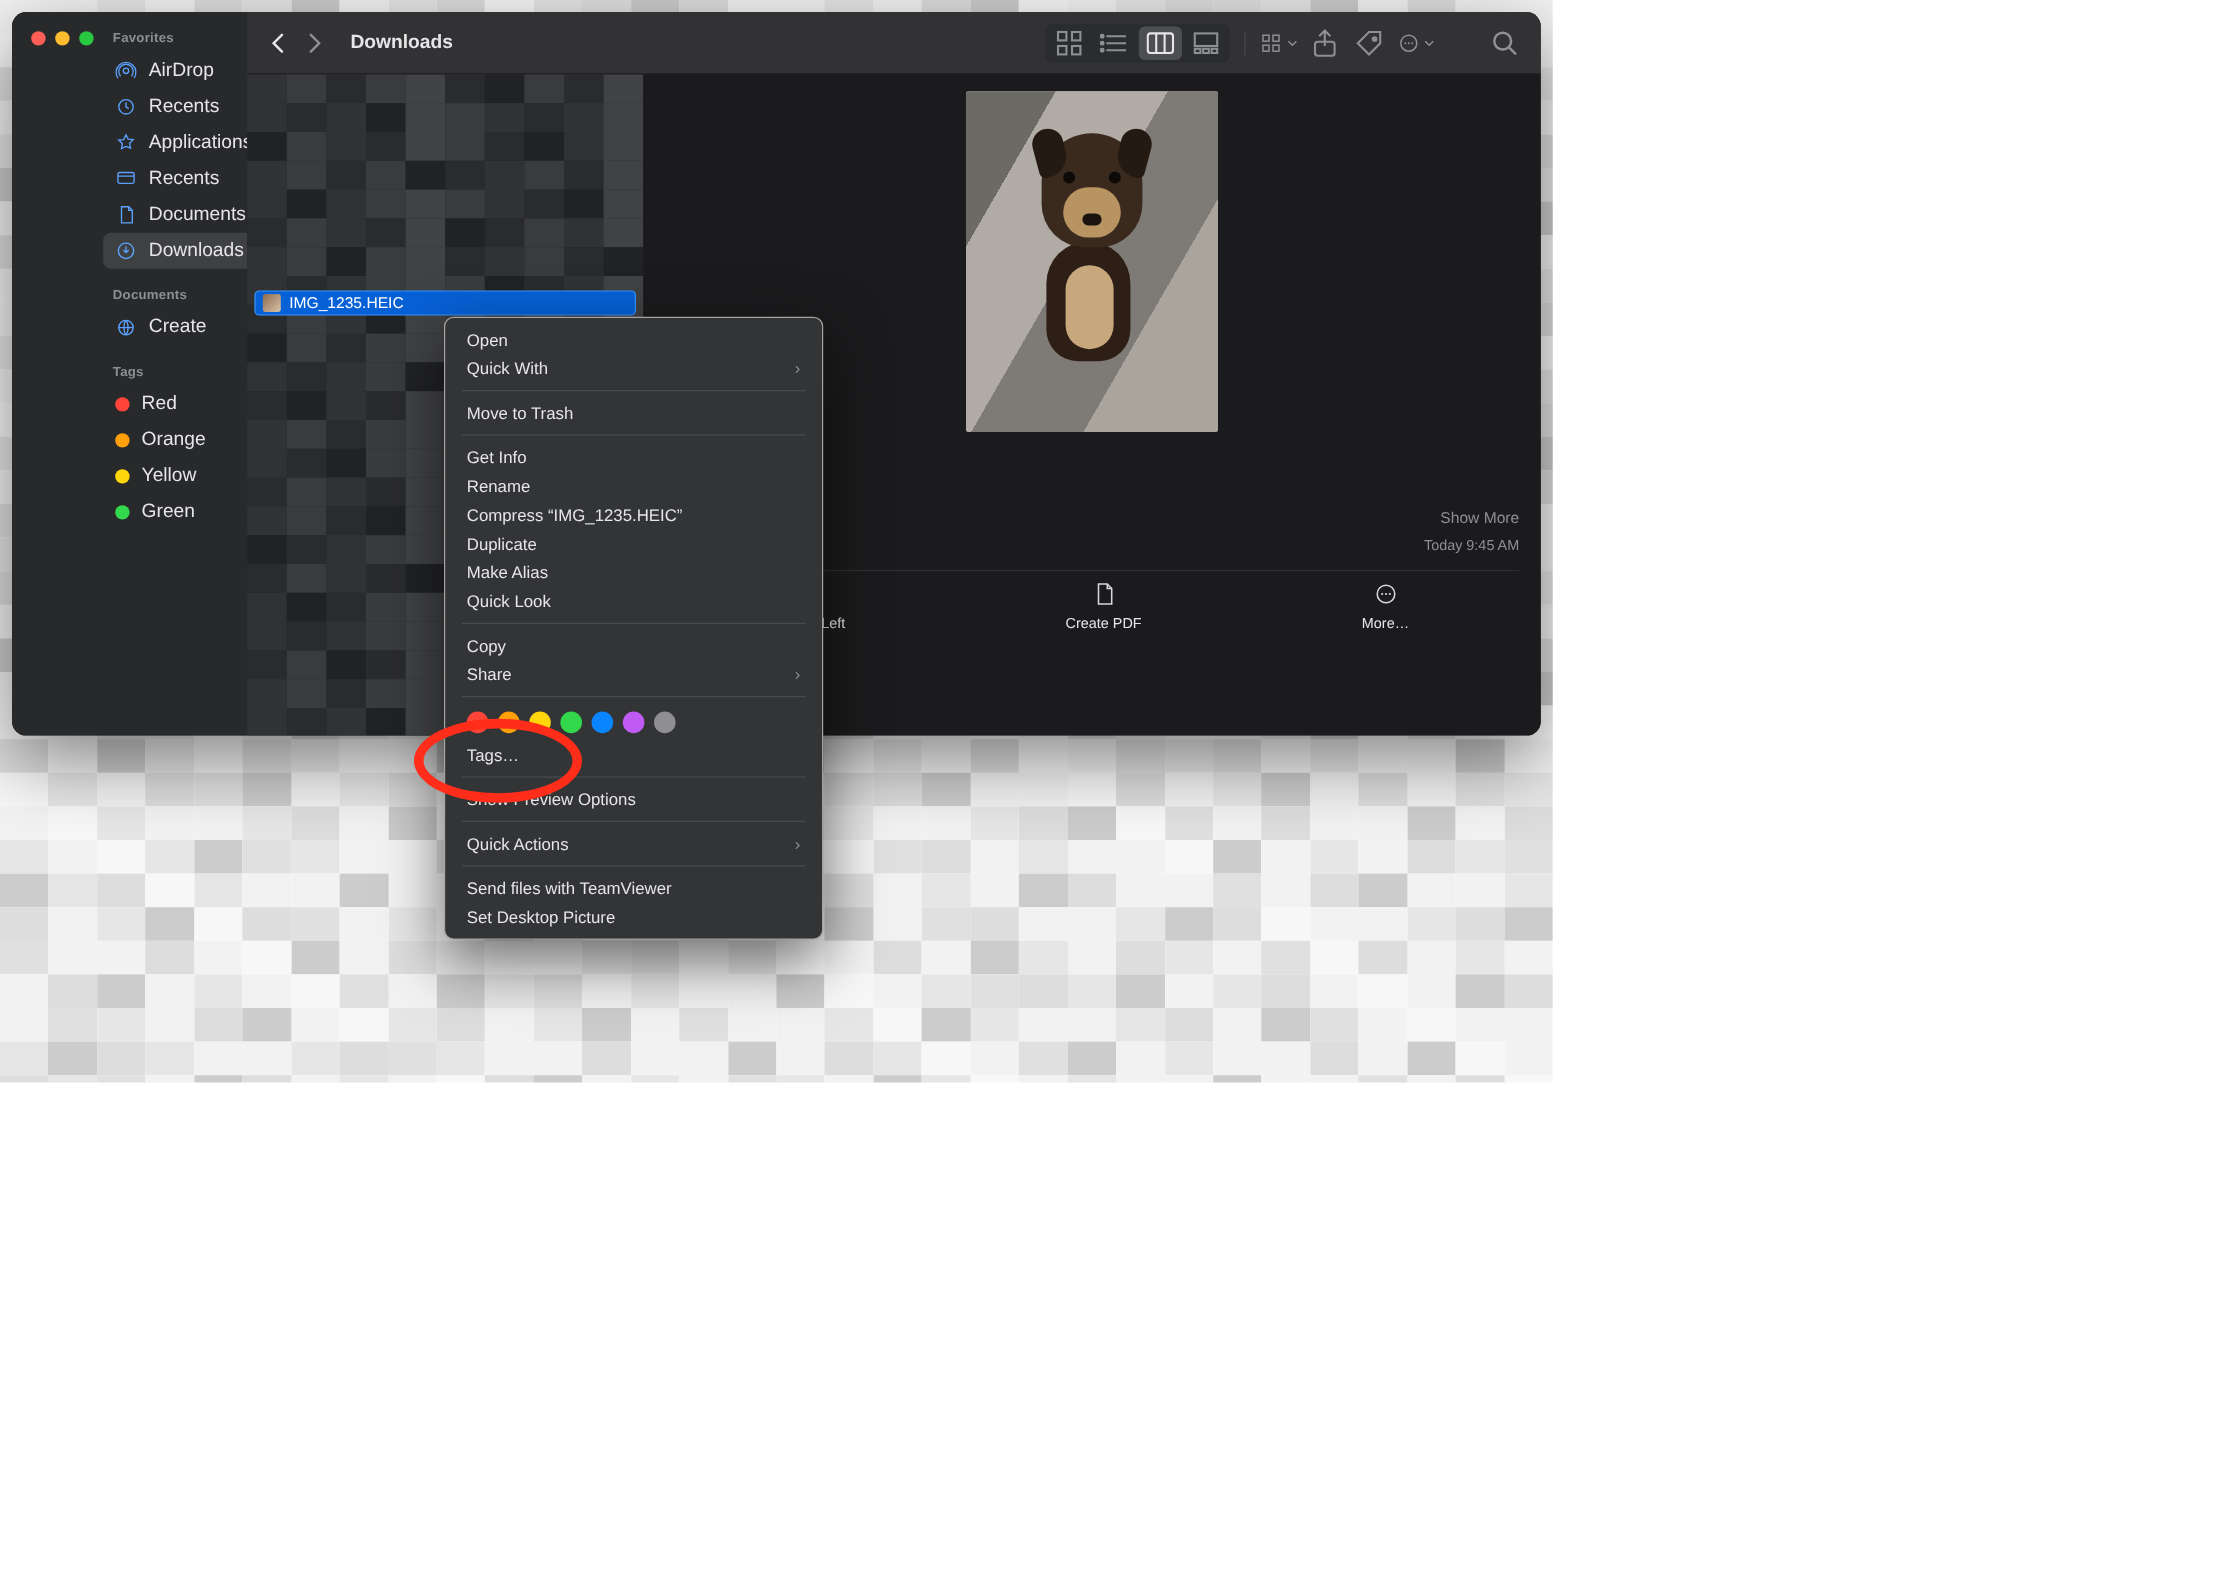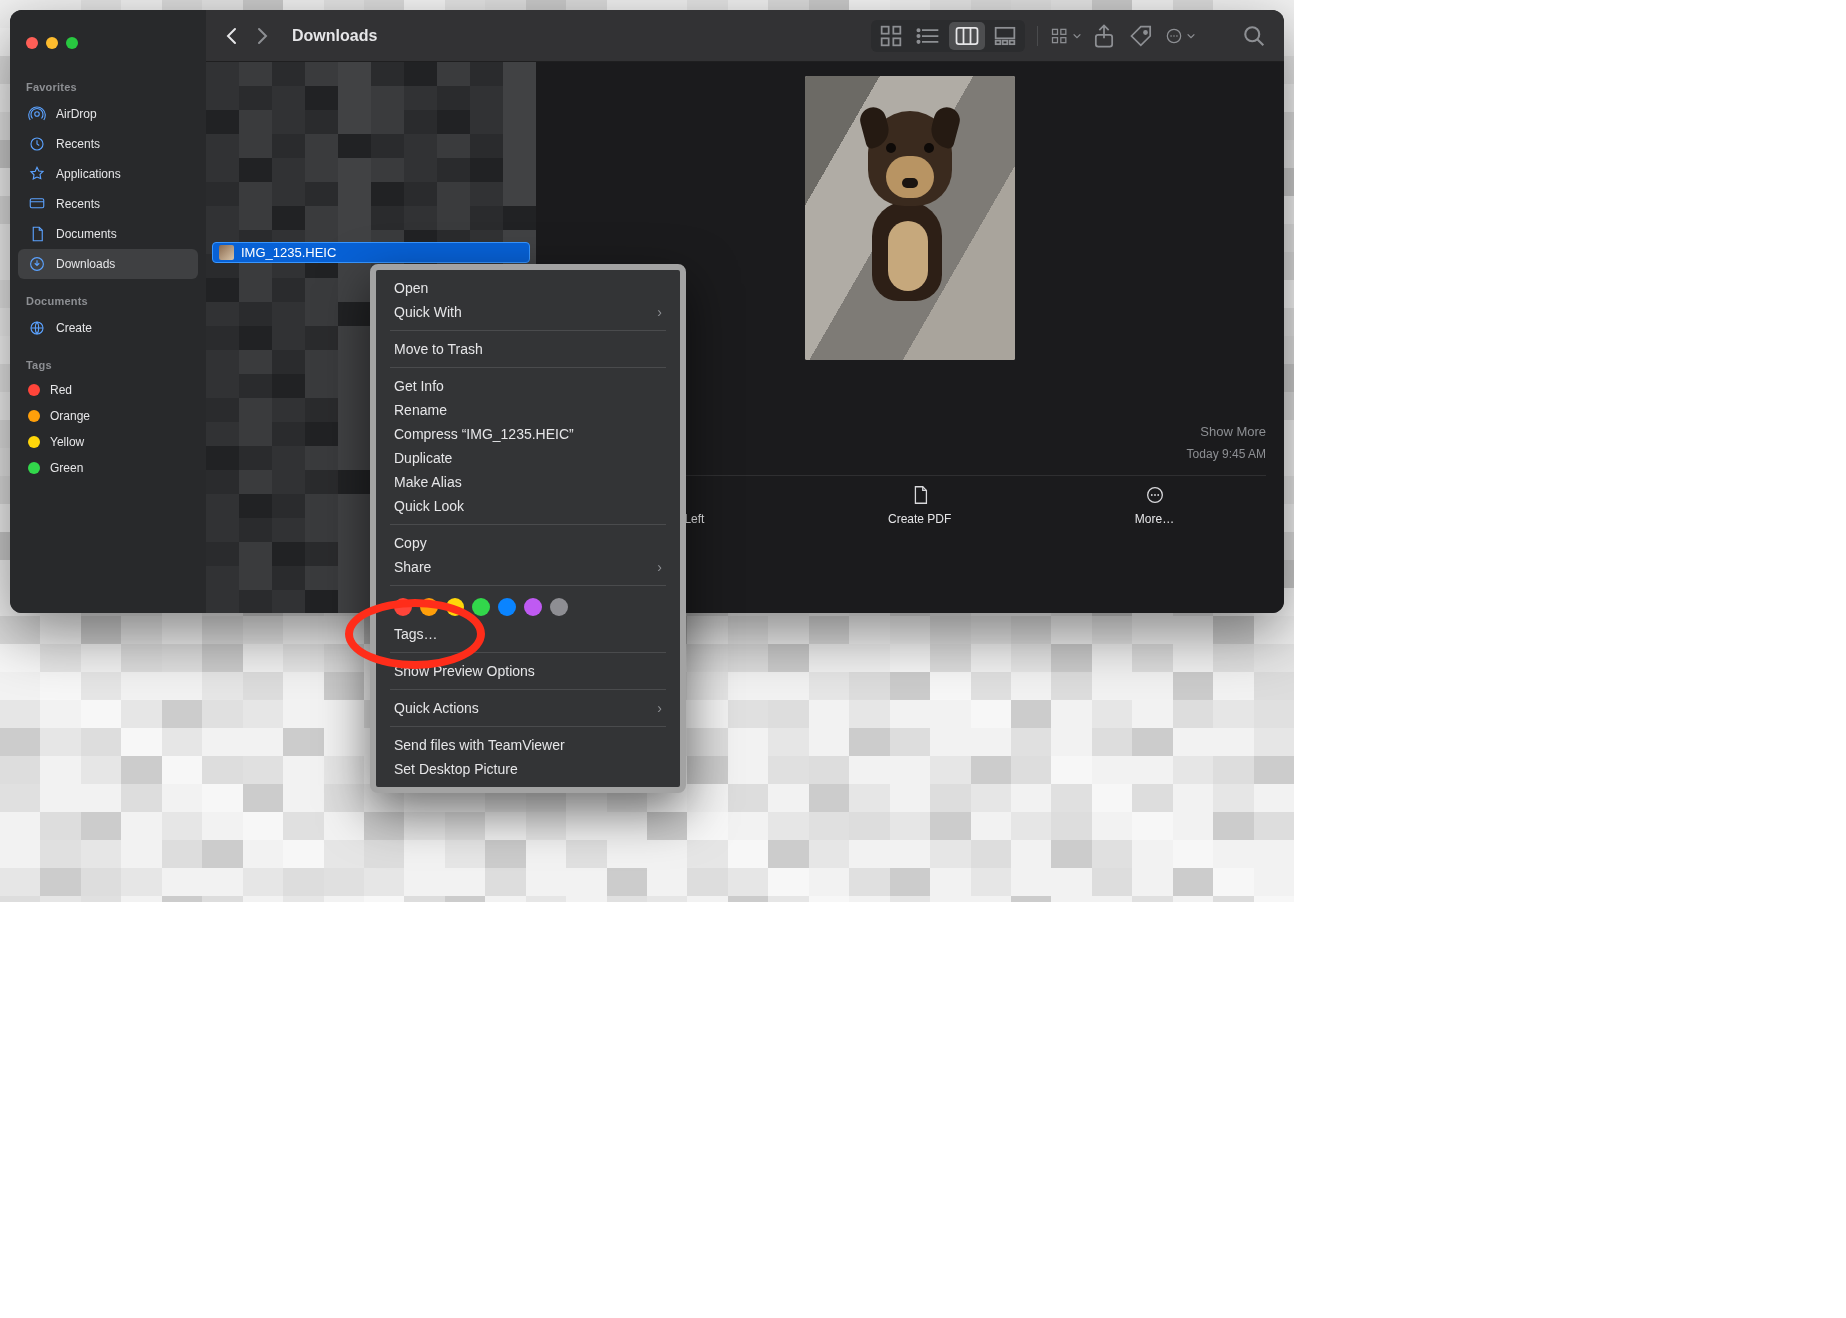--- a/index.html
+++ b/index.html
@@ -18,31 +18,31 @@
   .censor{position:absolute;inset:0;display:grid;grid-template-columns:repeat(32,1fr);grid-auto-rows:28px}
   .censor div{background:#f2f2f2}
   .censor div:nth-child(3n){background:#e6e6e6}
   .censor div:nth-child(5n){background:#ddd}
   .censor div:nth-child(7n){background:#ccc}
   .censor div:nth-child(11n){background:#f7f7f7}
   .censor div:nth-child(13n){background:#e0e0e0}
 
   .window{position:absolute;left:10px;top:10px;width:1274px;height:603px;background:var(--bg);border-radius:12px;box-shadow:0 20px 60px rgba(0,0,0,.45);display:flex;overflow:hidden}
   
-  .sidebar{width:196px;background:var(--sidebar);padding:11px 8px 12px 8px;display:flex;flex-direction:column;flex:none}
+  .sidebar{width:196px;background:var(--sidebar);padding:0 8px 12px 8px;display:flex;flex:none}
   .traffic-lights{display:flex;gap:8px;padding:16px 8px}
   .tl{width:12px;height:12px;border-radius:50%}
   .tl.red{background:var(--selred)}.tl.yellow{background:var(--selyellow)}.tl.grn{background:var(--selgreen)}
   .side-header{color:var(--muted);font-size:11px;font-weight:600;letter-spacing:.02em;padding:16px 8px 6px}
   .side-item{display:flex;align-items:center;gap:10px;padding:6px 10px;border-radius:6px;cursor:default}
   .side-item.selected{background:#3f4042}
   .side-item .icn{width:18px;height:18px;display:flex;align-items:center;justify-content:center;color:#5ba2ff}
   .side-item .icn.blue svg{stroke:#5ba2ff;fill:none;stroke-width:1.5}
   .side-item .icn.gray svg{stroke:#9d9ea2;fill:none;stroke-width:1.5}
-  .side-item .label{font-size:12px}
+  .side-item .label{font-size:16px}
   .tag-dot{width:12px;height:12px;border-radius:50%}
   
   .main{flex:1;display:flex;flex-direction:column}
   .toolbar{height:52px;background:var(--toolbar);border-bottom:1px solid #1f1f20;display:flex;align-items:center;padding:0 14px;gap:6px}
   .nav-arrow{width:24px;height:24px;display:flex;align-items:center;justify-content:center;color:var(--muted);cursor:default}
   .nav-arrow.active{color:var(--text)}
   .title{font-size:16px;font-weight:600;margin-left:12px}
   .spacer{flex:1}
   .tb-group{display:flex;gap:2px;background:#2b2c2e;border-radius:6px;padding:2px}
   .tb-btn{width:36px;height:28px;display:flex;align-items:center;justify-content:center;color:var(--muted);border-radius:5px;cursor:default}
@@ -80,21 +80,21 @@
   .pv-meta{margin-top:18px;padding-left:0}
   .pv-name{font-size:19px;font-weight:500;color:var(--text)}
   .pv-sub{font-size:14px;color:var(--muted);margin-top:4px}
   .pv-more{text-align:right;color:var(--muted);font-size:13px;margin-top:4px}
   .pv-date{text-align:right;color:var(--muted);font-size:12px;margin-top:8px;white-space:nowrap;overflow:hidden}
   .pv-actions{display:flex;justify-content:space-around;margin-top:14px;border-top:1px solid #2f2f31;padding-top:8px}
   .pv-action{display:flex;flex-direction:column;align-items:center;gap:6px;color:var(--text);font-size:12px;cursor:default}
   .pv-action .ic{width:22px;height:22px;color:#d9d9dc}
 
   
-  .cmenu{position:absolute;left:370px;top:264px;width:316px;background:var(--menu);border:6px solid #a3a3a3;border-radius:8px;box-shadow:0 18px 50px rgba(0,0,0,.55);padding:6px 0;color:var(--text)}
+  .cmenu{position:absolute;left:370px;top:264px;width:316px;background:var(--menu);border:1px solid #a3a3a3;border-radius:8px;box-shadow:0 18px 50px rgba(0,0,0,.55);padding:6px 0;color:var(--text)}
   .cm-item{padding:4px 18px;font-size:14px;display:flex;align-items:center;justify-content:space-between;cursor:default}
   .cm-item .chev{color:var(--muted)}
   .cm-sep{height:1px;background:var(--menu-sep);margin:6px 14px}
   .cm-tags{display:flex;gap:8px;padding:6px 18px}
   .cm-tags .dot{width:18px;height:18px;border-radius:50%}
   .cm-tags .dot:nth-child(1){background:var(--tagred)}
   .cm-tags .dot:nth-child(2){background:var(--tagorange)}
   .cm-tags .dot:nth-child(3){background:var(--tagyellow)}
   .cm-tags .dot:nth-child(4){background:var(--taggreen)}
   .cm-tags .dot:nth-child(5){background:var(--tagblue)}

